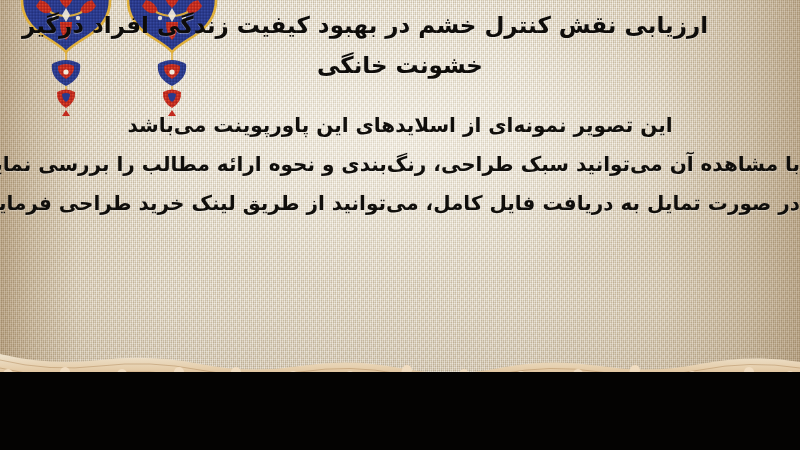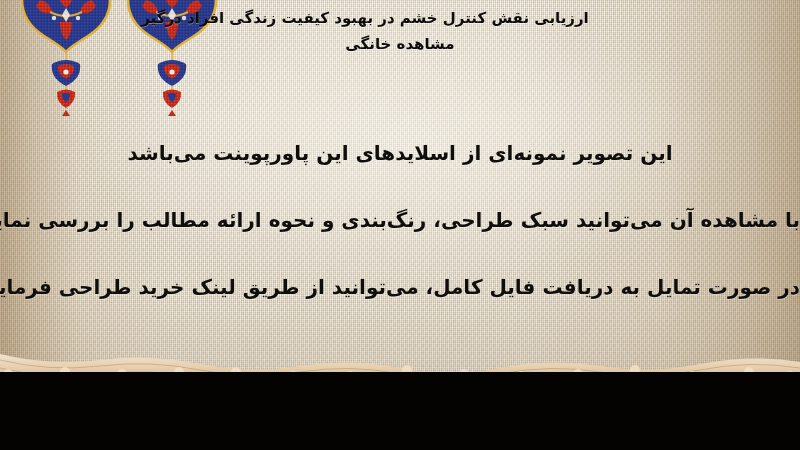--- a/index.html
+++ b/index.html
@@ -127,21 +127,21 @@
     height: 380px;
   }
 
   .title {
     position: absolute;
     right: 18px;
     top: 6px;
     width: 764px;
     text-align: center;
     color: #0e0c0a;
-    font-size: 15px;
+    font-size: 23px;
     font-weight: bold;
     line-height: 1.72;
     letter-spacing: -0.2px;
     text-shadow: 0 1px 0 rgba(255,255,255,0.32);
   }
   .title .t-line { display: block; }
   .title .t-line-1 { padding-right: 70px; }
 
   .body-block {
     position: absolute;
@@ -149,21 +149,21 @@
     top: 106px;
     width: 800px;
     text-align: center;
     color: #100e0b;
     font-size: 20px;
     font-weight: bold;
     line-height: 1.95;
     letter-spacing: -0.1px;
     text-shadow: 0 1px 0 rgba(255,255,255,0.30);
   }
-  .body-block .b-line { display: block; white-space: nowrap; margin-top: 28px; }
+  .body-block .b-line { display: block; white-space: nowrap; }
 </style>
 </head>
 <body>
 
 <div id="slide">
 
   <div class="canvas-bg"></div>
   <div class="canvas-shade"></div>
   <div class="canvas-gloss"></div>
 
@@ -298,21 +298,21 @@
         <path d="M168 138 q4 -2 8 0 q0 5 -4 8 q-4 -3 -4 -8 Z" fill="#2a3a8c"></path>
         <path d="M172 154 l4 6 l-4 6 l-4 -6 Z" fill="#c32a1e"></path>
       </g>
     </svg>
   </div>
 
   <div class="text-layer">
 
     <div class="title">
       <span class="t-line t-line-1">ارزیابی نقش کنترل خشم در بهبود کیفیت زندگی افراد درگیر</span>
-      <span class="t-line t-line-2">مشاهده خانگی</span>
+      <span class="t-line t-line-2">خشونت خانگی</span>
     </div>
 
     <div class="body-block">
       <span class="b-line">این تصویر نمونه‌ای از اسلایدهای این پاورپوینت می‌باشد</span>
       <span class="b-line">با مشاهده آن می‌توانید سبک طراحی، رنگ‌بندی و نحوه ارائه مطالب را بررسی نمایید</span>
       <span class="b-line">در صورت تمایل به دریافت فایل کامل، می‌توانید از طریق لینک خرید طراحی فرمایید</span>
     </div>
 
   </div>
 

